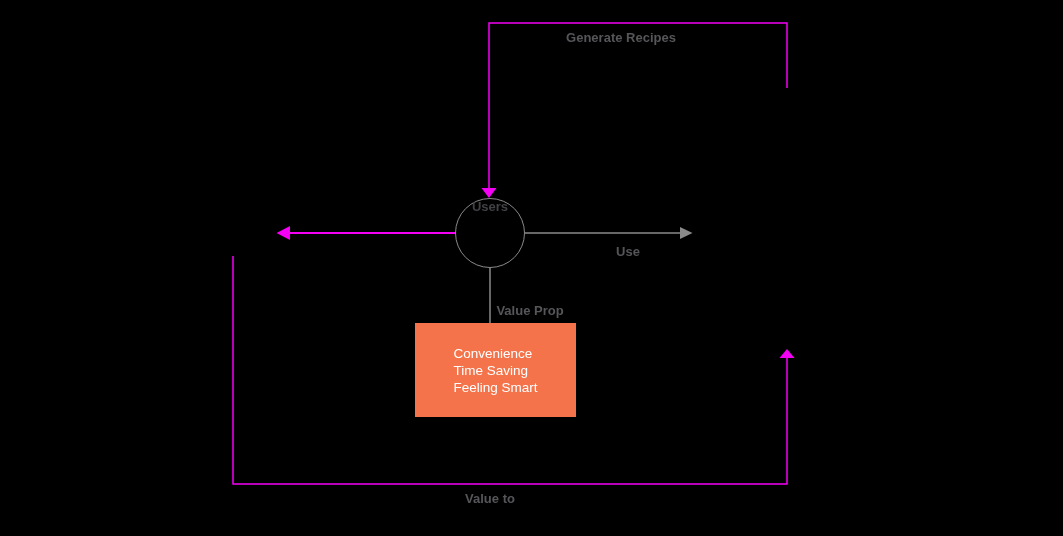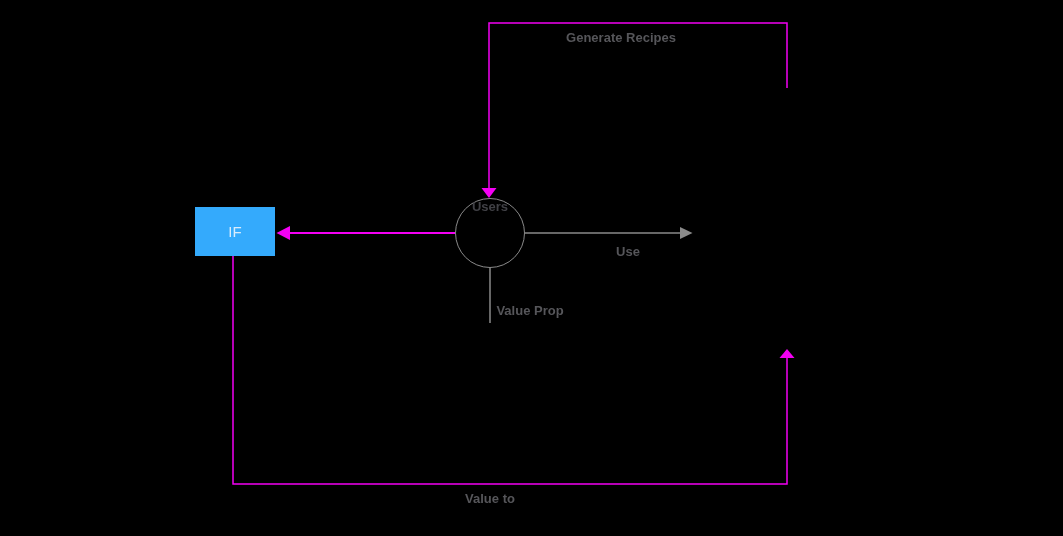--- a/index.html
+++ b/index.html
@@ -94,24 +94,28 @@
     <line class="edge-gray" x1="525" y1="233" x2="681" y2="233"></line>
     <polygon class="head-gray" points="680,227 680,239 692.5,233"></polygon>
 
     <line class="edge-gray" x1="490" y1="268" x2="490" y2="323"></line>
   </svg>
 
   <div class="node users-circle">
     <span class="lbl">Users</span>
   </div>
 
-  <div class="node if-box">
-    <span>IF</span>
+
+  <div class="node value-box">
+    <div class="lines">
+      <div>Convenience</div>
+      <div>Time Saving</div>
+      <div>Feeling Smart</div>
+    </div>
   </div>
-
 
 
   <div class="edge-label lbl-generate">Generate Recipes</div>
   <div class="edge-label lbl-use">Use</div>
   <div class="edge-label lbl-valueprop">Value Prop</div>
   <div class="edge-label lbl-talksto">Value to</div>
 
 </div>
 
 </body></html>

